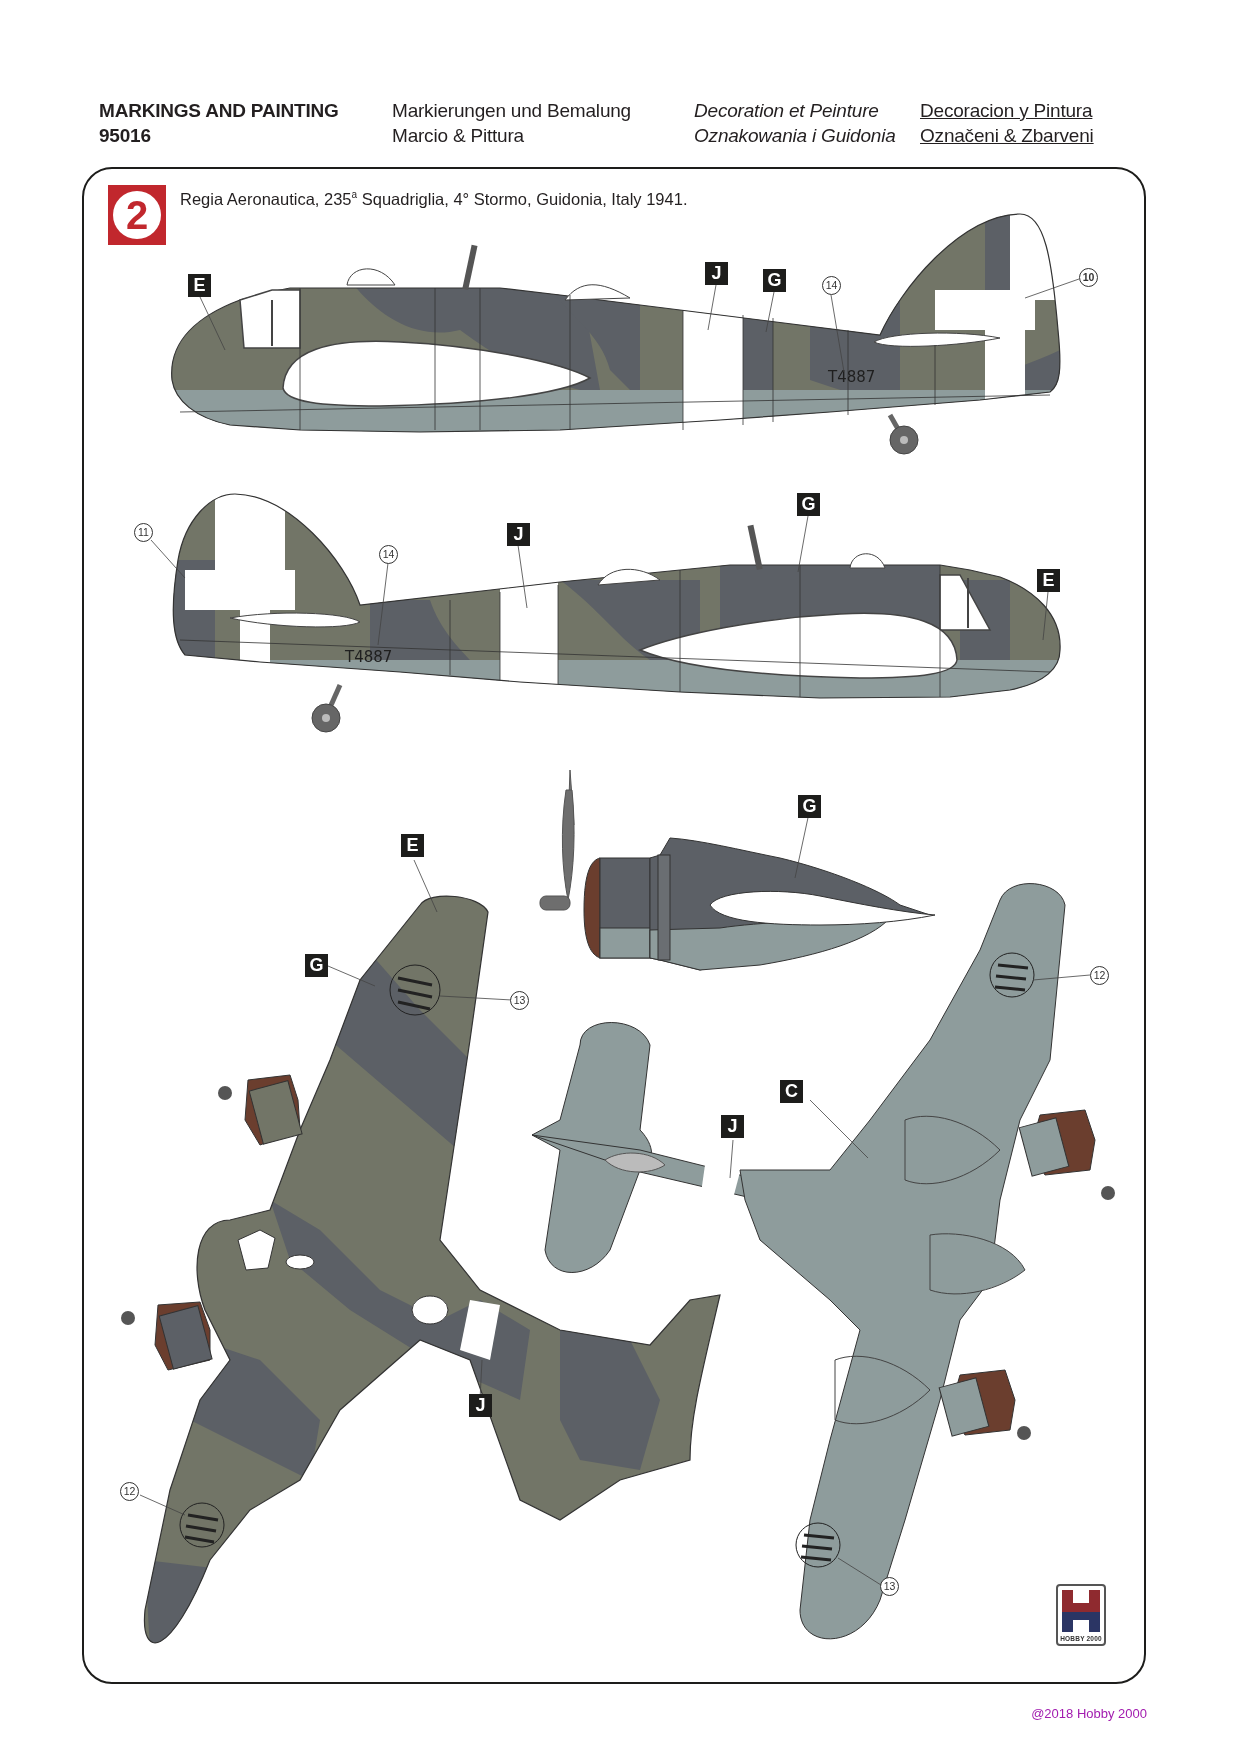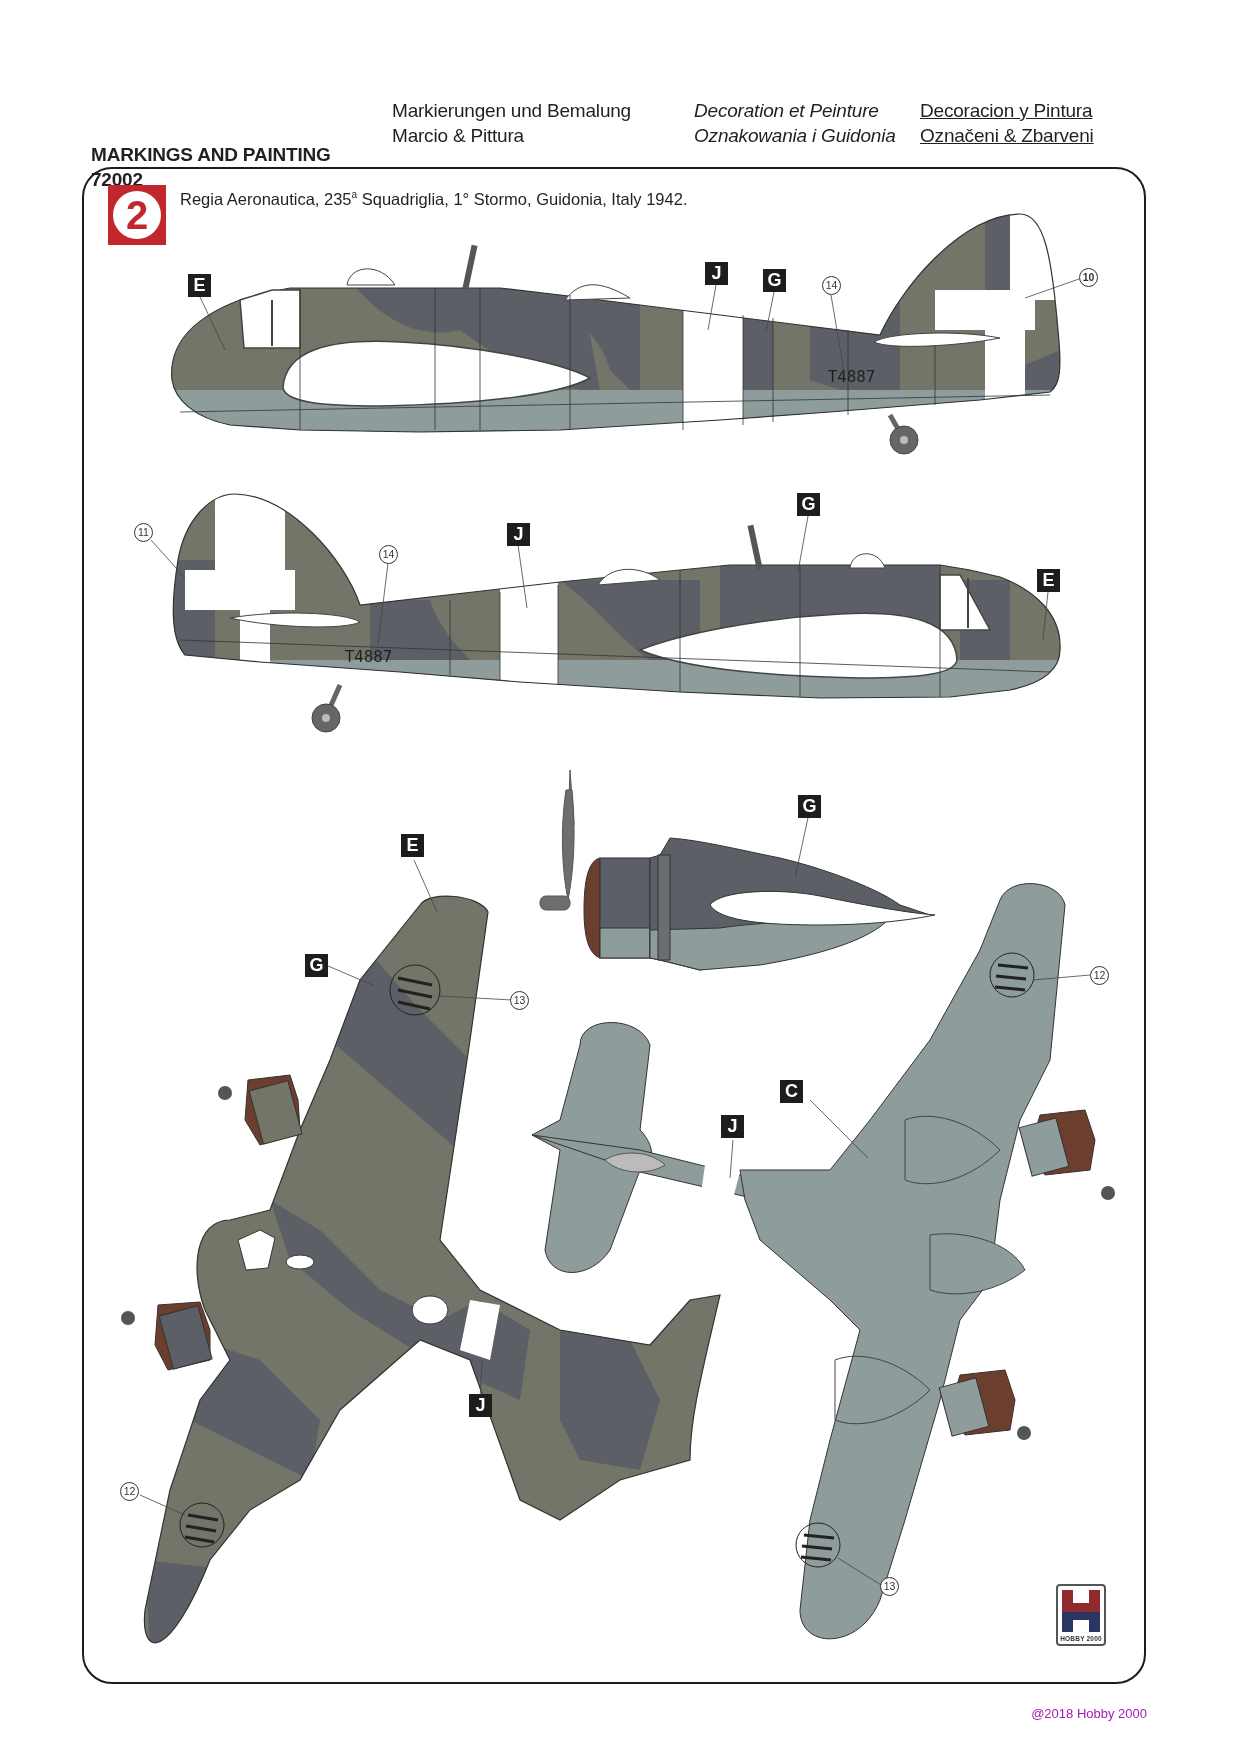--- a/index.html
+++ b/index.html
@@ -20,44 +20,44 @@
   .logo .h-top{position:absolute;left:4px;top:4px;width:38px;height:22px;background:#8f2a2f;}
   .logo .h-bot{position:absolute;left:4px;top:26px;width:38px;height:20px;background:#2b3564;}
   .logo .h-notch-t{position:absolute;left:15px;top:4px;width:16px;height:13px;background:#fff;}
   .logo .h-notch-b{position:absolute;left:15px;top:34px;width:16px;height:12px;background:#fff;}
   .logo .lbl{position:absolute;left:0;right:0;bottom:2px;font-size:6.5px;font-weight:bold;text-align:center;color:#333;letter-spacing:0.2px;}
   .copyright{position:absolute;right:93px;top:1706px;font-size:13px;color:#a21caf;}
 </style>
 </head>
 <body>
 
-<div class="hdr-col" style="left:91px;margin-top:44px;">
+<div class="hdr-col" style="left:99px;">
   <div class="hdr-title">MARKINGS AND PAINTING</div>
-  <div class="hdr-title">72002</div>
+  <div class="hdr-title">95016</div>
 </div>
 <div class="hdr-col" style="left:392px;">
   <div>Markierungen und Bemalung</div>
   <div>Marcio &amp; Pittura</div>
 </div>
 <div class="hdr-col" style="left:694px;font-style:italic;">
   <div>Decoration et Peinture</div>
   <div>Oznakowania i Guidonia</div>
 </div>
 <div class="hdr-col" style="left:920px;text-decoration:underline;">
   <div>Decoracion y Pintura</div>
   <div>Označeni &amp; Zbarveni</div>
 </div>
 
 <div class="frame"></div>
 
 <div class="badge">
   <div class="circ">2</div>
 </div>
 <div class="subtitle">
-  <div><span>Regia Aeronautica, 235</span><sup>a</sup><span> Squadriglia, 1° Stormo, Guidonia, Italy 1942.</span></div>
+  <div><span>Regia Aeronautica, 235</span><sup>a</sup><span> Squadriglia, 4° Stormo, Guidonia, Italy 1941.</span></div>
 </div>
 
 <svg class="art" width="1240" height="1754" viewBox="0 0 1240 1754">
   <defs>
     <clipPath id="lp-clip">
       <path d="M172,380 C168,340 200,315 240,300 L270,292 L290,288 L500,288 L560,295 L680,310 L880,335 C900,290 960,215 1020,214 C1045,214 1052,260 1058,330 C1062,370 1060,385 1050,392 L980,400 L830,412 L720,420 L560,430 L420,432 L300,430 L230,425 C195,418 175,400 172,380 Z"></path>
     </clipPath>
     <clipPath id="rp-clip">
       <path d="M1060,650 C1062,615 1035,590 1000,577 L970,570 L940,565 L730,565 L680,570 L560,582 L360,605 C345,560 290,495 235,494 C210,494 185,520 178,560 C170,610 172,640 185,655 L260,662 L400,672 L520,682 L680,692 L820,698 L950,697 L1010,690 C1045,683 1060,668 1060,650 Z"></path>
     </clipPath>

